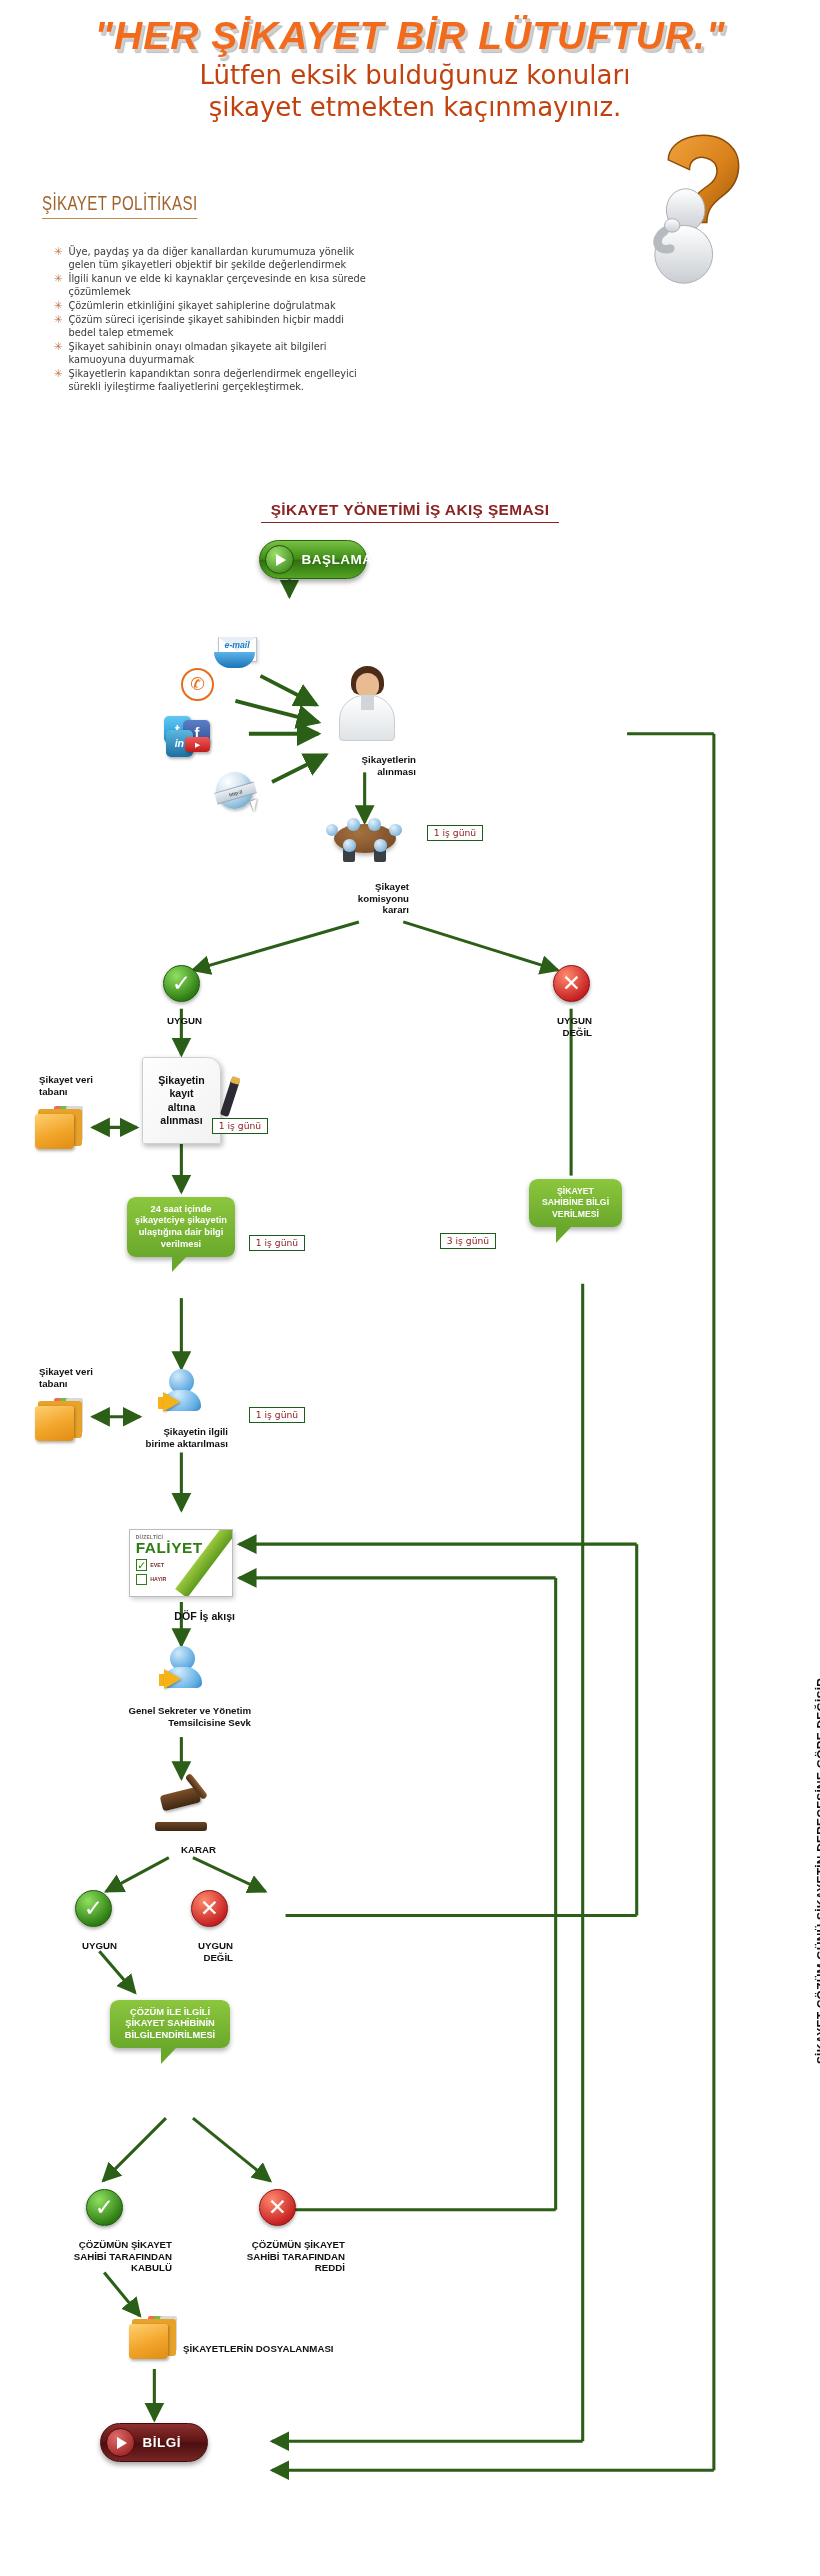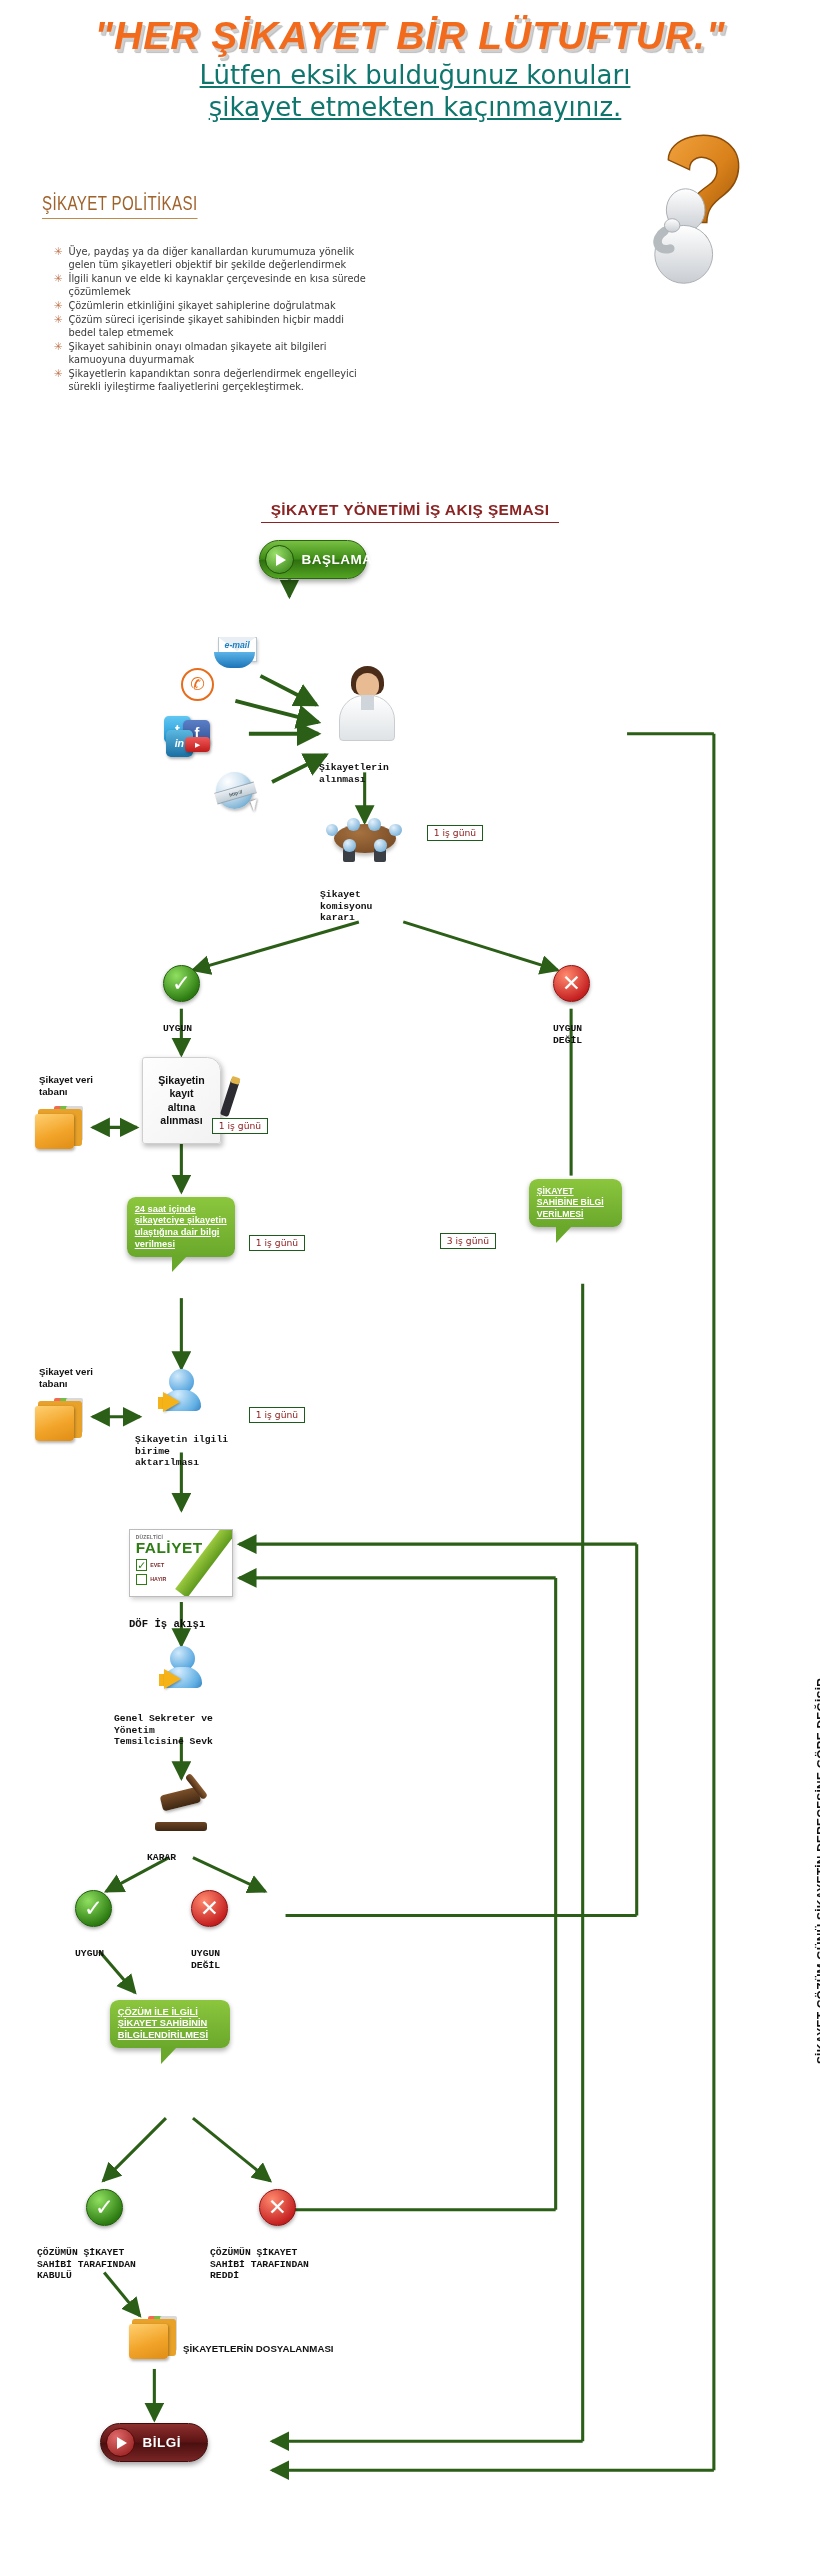--- a/index.html
+++ b/index.html
@@ -27,23 +27,22 @@
     color: #F26B1D;
     text-shadow: 1.9px 2.9px 0 #cfcfcf, 2.9px 3.9px 1px #bdbdbd;
     white-space: nowrap;
   }
   .hero-sub {
     position: absolute;
     top: 60px; left: 58px; width: 714px;
     text-align: center;
     font-size: 26px;
     line-height: 1.22;
-    color: #0f766e;
+    color: #c2410c;
     font-family: "DejaVu Sans", sans-serif;
-    text-decoration: underline;
   }
 
   .policy-heading {
     position: absolute;
     top: 191px; left: 42px;
     font-size: 21px;
     letter-spacing: 0.5px;
     color: #A0622B;
     font-family: "Liberation Sans Narrow", "Liberation Sans", sans-serif;
     transform: scaleX(0.72);
@@ -145,43 +144,42 @@
   .badge-circle {
     width: 37px; height: 37px; border-radius: 50%;
     display: flex; align-items: center; justify-content: center;
     box-shadow: 0 1.9px 3.9px rgba(0,0,0,.35);
     color: #fff; font-size: 23px; font-weight: bold; line-height: 1;
   }
   .badge-circle.ok    { background: radial-gradient(circle at 35% 28%, #8fe060, #2e7d13 72%, #1c5a08); border: 1.9px solid #1e5c09;}
   .badge-circle.no    { background: radial-gradient(circle at 35% 28%, #ff8a6e, #c62222 72%, #8d1010); border: 1.9px solid #8d1212;}
 
   .node-caption {
-    text-align: left;
+    text-align: right;
     font-size: 9.7px;
     font-weight: bold;
     color: #111;
     line-height: 11.6px;
-    margin-top: 21px;
+    margin-top: 13px;
     white-space: pre-line;
-    font-family: Liberation Mono, monospace;
   }
   .node-caption.lg { font-size: 10.6px; line-height: 12.5px; }
 
   
   .callout {
     background: linear-gradient(180deg,#8cc63e 0%, #6aa82b 100%);
     border-radius: 8.7px;
     color: #fff;
     font-weight: bold;
     font-size: 9.3px;
     line-height: 11.6px;
+    text-align: center;
     padding: 6.8px 7.7px;
     box-shadow: 0 2.9px 4.8px rgba(0,0,0,.3);
     position: relative;
-    text-decoration: underline;
   }
   .callout:after {
     content: "";
     position: absolute;
     left: 27px; bottom: -15.4px;
     border-left: 0 solid transparent;
     border-right: 16.4px solid transparent;
     border-top: 17.4px solid #6aa82b;
   }
   .callout.tail-center:after { left: 50%; margin-left: -8.7px; }

